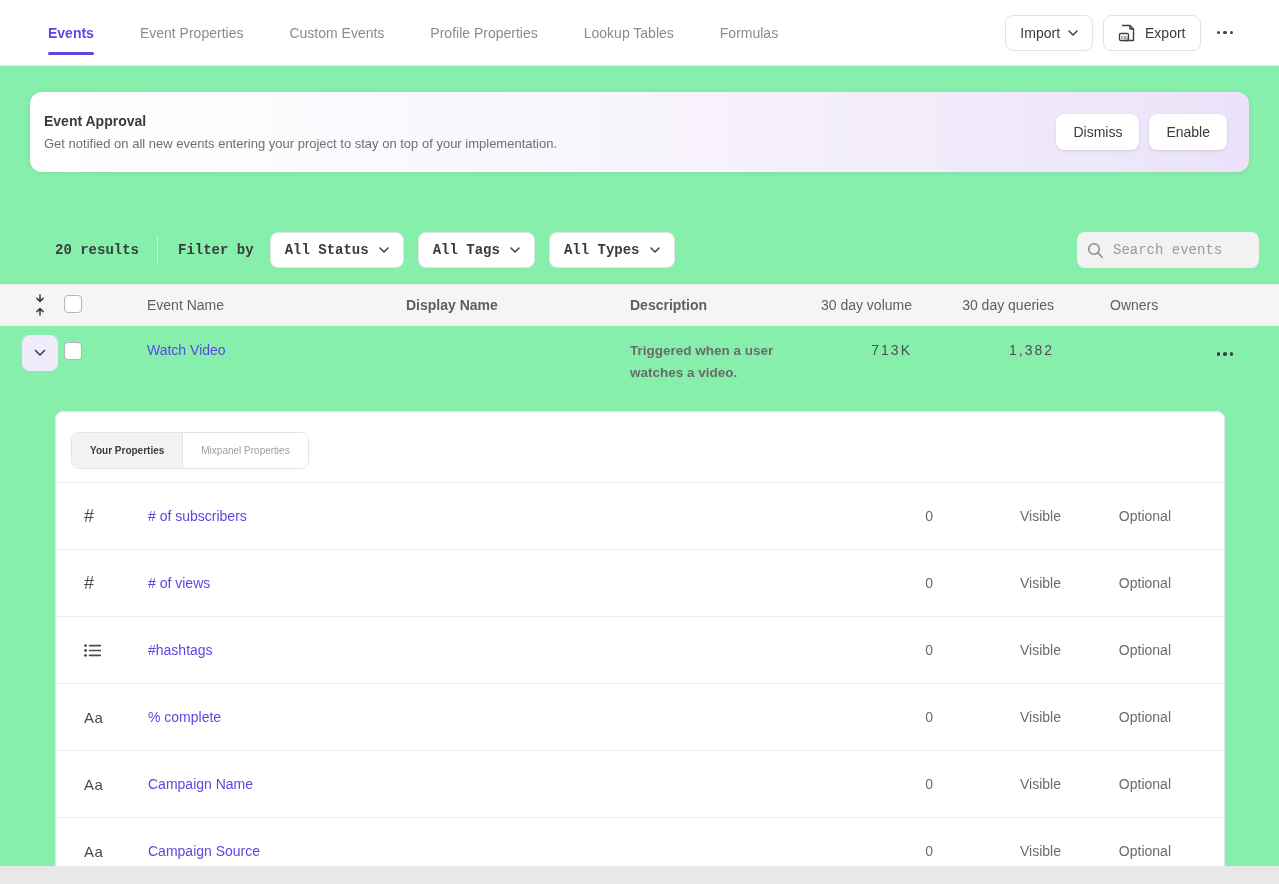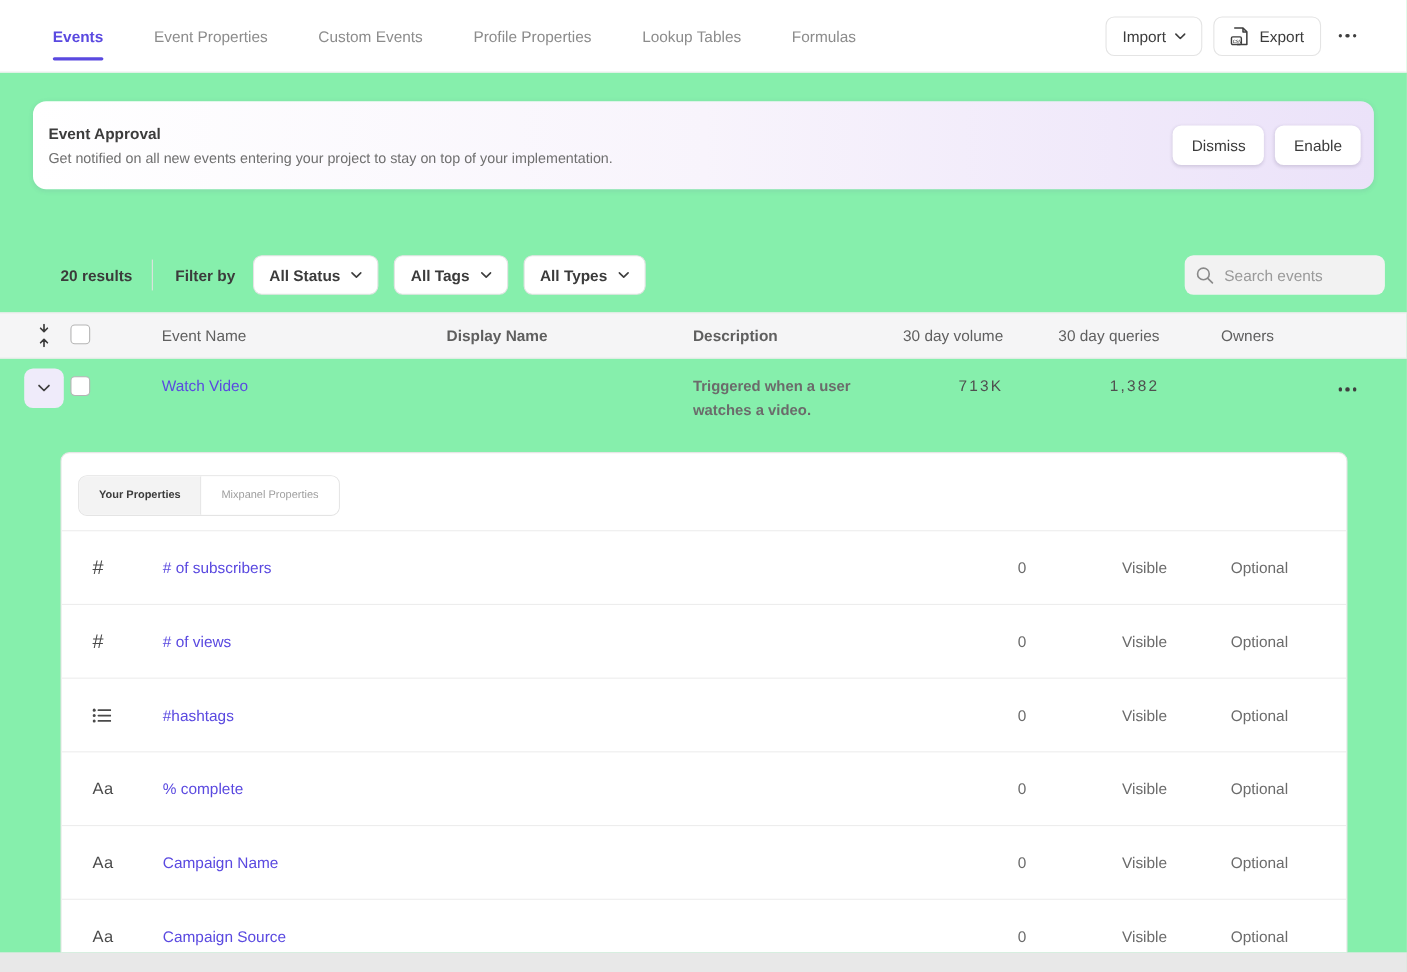--- a/index.html
+++ b/index.html
@@ -22,29 +22,29 @@
   .btn { display:inline-flex; align-items:center; gap:8px; height:36px; padding:0 14px;
          border:1px solid #e4e4e4; border-radius:8px; background:#fff; font-size:14px;
          color:#3b3b3b; cursor:pointer; font-family:inherit; }
   .chev { width:10px; height:6px; }
   .dots { display:inline-flex; gap:3px; align-items:center; padding:6px; cursor:pointer; }
   .dots i { width:3.5px; height:3.5px; border-radius:50%; background:#3f3f3f; display:block; }
   
   .banner { margin:26px 30px 0; height:80px; border-radius:12px;
     background:linear-gradient(90deg,#ffffff 0%,#f8f4fc 50%,#ebe2f9 100%);
     box-shadow:0 1px 5px rgba(90,70,140,0.12);
-    display:flex; align-items:center; padding:0 12px 0 14px; }
+    display:flex; align-items:center; padding:0 22px 0 14px; }
   .banner-title { font-weight:bold; font-size:14px; color:#3c3c3c; }
   .banner-sub { font-size:13px; color:#6f6f6f; margin-top:7px; }
   .banner-actions { margin-left:auto; display:flex; gap:10px; }
   .btn-white { height:36px; padding:0 17px; border:none; border-radius:8px; background:#fff;
     box-shadow:0 1px 3px rgba(40,30,70,0.14); font-size:14px; font-weight:500;
     color:#3b3b3b; cursor:pointer; font-family:inherit; }
   
-  .filter-row { display:flex; align-items:center; margin:60px 20px 0 55px; height:36px; }
+  .filter-row { display:flex; align-items:center; margin:60px 20px 0 55px; height:36px;font-family:Liberation Mono, monospace; }
   .results { font-weight:bold; color:#3b3b3b; }
   .vdiv { width:1px; height:28px; background:#e2e2e2; margin:0 20px 0 18px; }
   .filter-by { font-weight:600; color:#3b3b3b; margin-right:16px; }
   .dd { margin-right:14px; font-weight:600; gap:10px; }
   .search { margin-left:auto; width:182px; height:36px; background:#f2f2f2; border-radius:8px;
     display:flex; align-items:center; padding:0 10px; gap:9px; }
   .search input { border:none; outline:none; background:transparent; font-size:14px;
     color:#3b3b3b; width:130px; font-family:inherit; }
   .search input::placeholder { color:#9a9a9a; }
   

